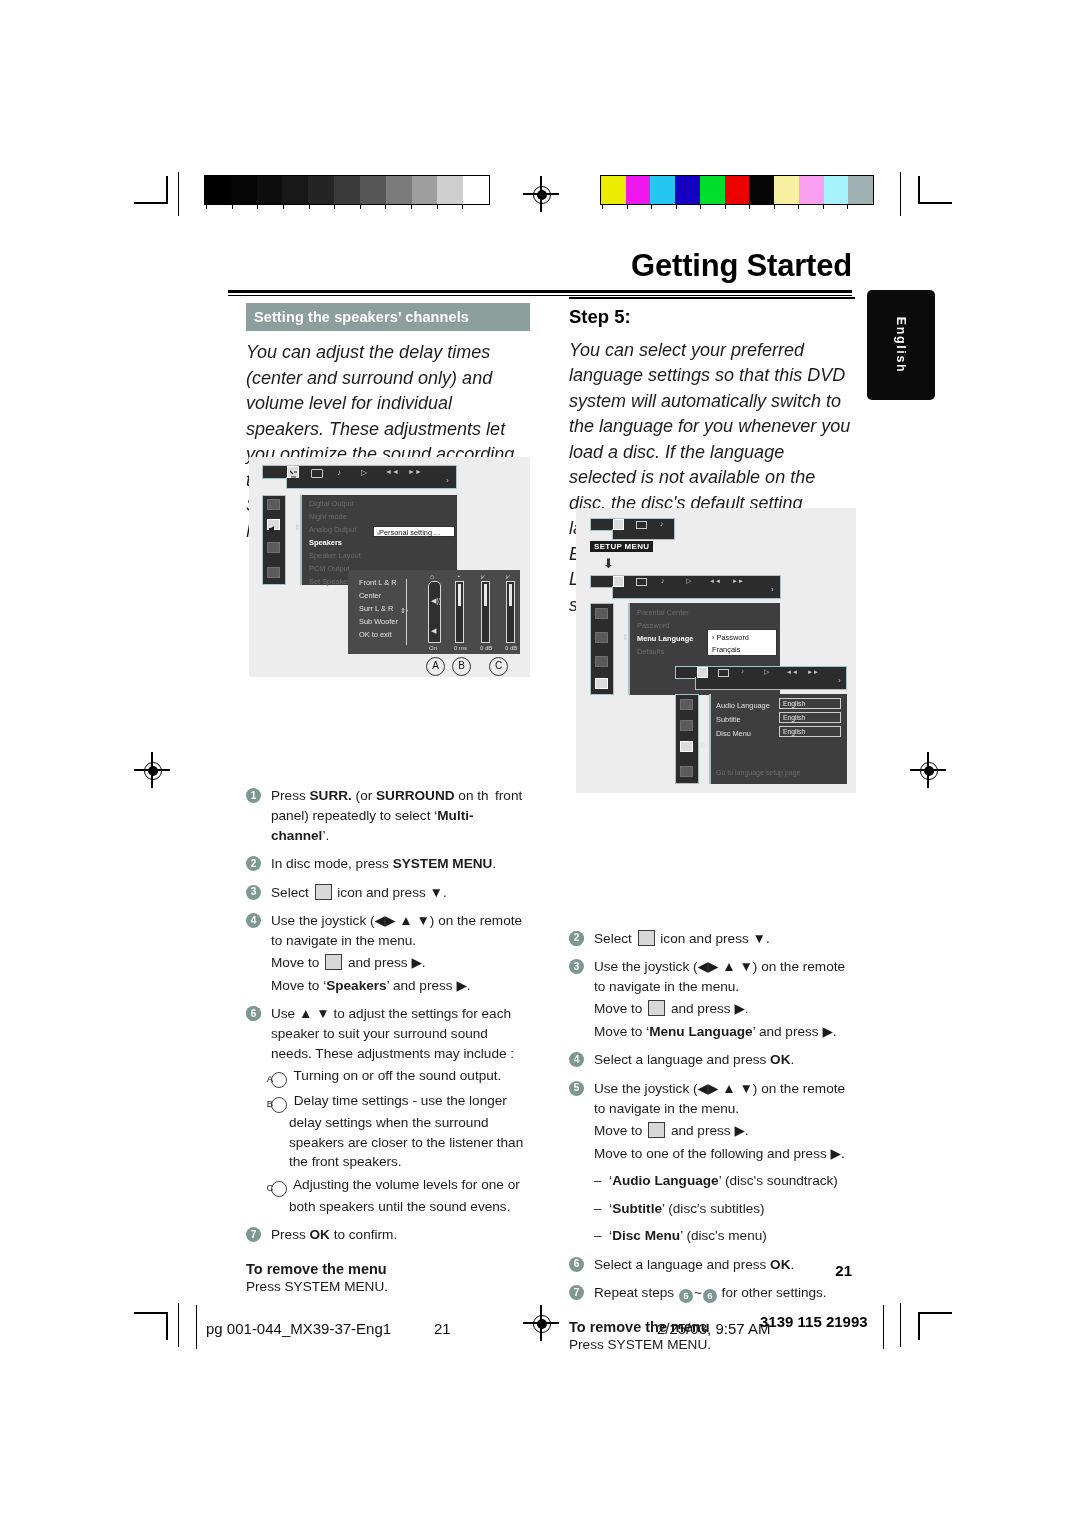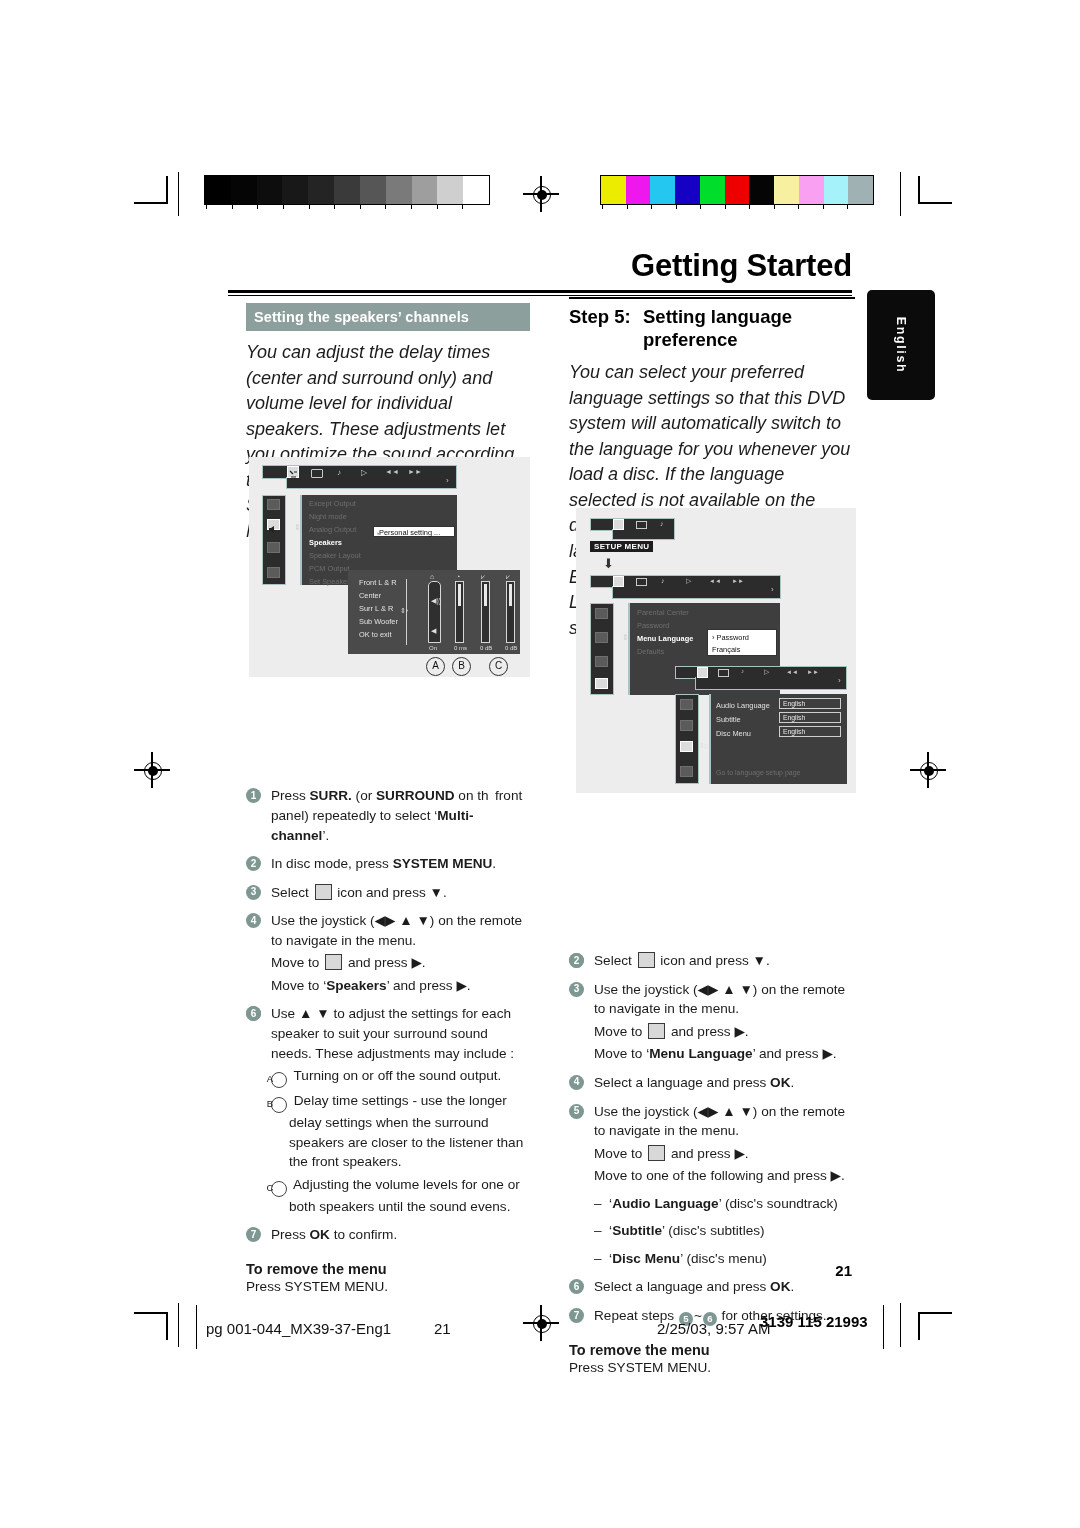--- a/index.html
+++ b/index.html
@@ -251,21 +251,21 @@
       <svg width="11" height="9" viewBox="0 0 11 9">
           <path d="M1 3 h2 l3-2 v7 l-3-2 H1z" fill="#222"></path>
         </svg>
     </div>
     <div class="ic" style="left:18px;top:85px;width:13px;height:11px;"></div>
     <div class="ic" style="left:18px;top:110px;width:13px;height:11px;"></div>
 
     <div class="osd" style="left:51px;top:38px;width:157px;height:90px;"></div>
     <div style="position:absolute;left:51px;top:38px;width:2px;height:90px;background:#a9c3c4;"></div>
     <div id="fig-menu">
-        <div class="mi" style="left: 60px; top: 42px;">Except Output</div>
+        <div class="mi" style="left: 60px; top: 42px;">Digital Output</div>
         <div class="mi" style="left: 60px; top: 55px;">Night mode</div>
         <div class="mi" style="left: 60px; top: 68px;">Analog Output</div>
         <div class="mi on" style="left: 60px; top: 81px;">Speakers</div>
         <div class="mi" style="left: 60px; top: 94px;">Speaker Layout</div>
         <div class="mi" style="left: 60px; top: 107px;">PCM Output</div>
         <div class="mi" style="left: 60px; top: 120px;">Set  Speaker</div>
       </div>
     <div class="pop" style="left:124px;top:69px;width:82px;height:11px;">
       <span style="font-size:6px;">›</span><span>Personal setting ...</span>
     </div>
@@ -304,21 +304,20 @@
 
     <div class="circlbl" style="left:177px;top:200px;">A</div>
     <div class="circlbl" style="left:203px;top:200px;">B</div>
     <div class="circlbl" style="left:240px;top:200px;">C</div>
   </div>
 
   <div class="colR">
     <div class="steprule"></div>
     <div class="stephead">
       <div class="sn">Step 5:</div>
-      <div class="st">Setting language preference</div>
     </div>
     <p class="body">You can select your preferred language settings so that this DVD system will automatically switch to the language for you whenever you load a disc.  If the language selected is not available on the disc, the disc's default setting language will be used instead.  Except the DVD system's Menu Language, it will remain once selected.</p>
 
     <div style="height:300px;"></div>
 
     <ol class="steps" id="right-steps">
         <li><span class="num">1</span></li>
         <li><span class="num">2</span><span>Select <span class="chip sel"></span> icon and press ▼.</span></li>
         <li><span class="num">3</span><span>Use the joystick (◀▶ ▲ ▼) on the remote to navigate in the menu.<div class="sub">Move to <span class="chip sel"></span> and press ▶.</div><div class="sub">Move to ‘<b>Menu Language</b>’ and press ▶.</div></span></li>
         <li><span class="num">4</span><span>Select a language and press <b>OK</b>.</span></li>

